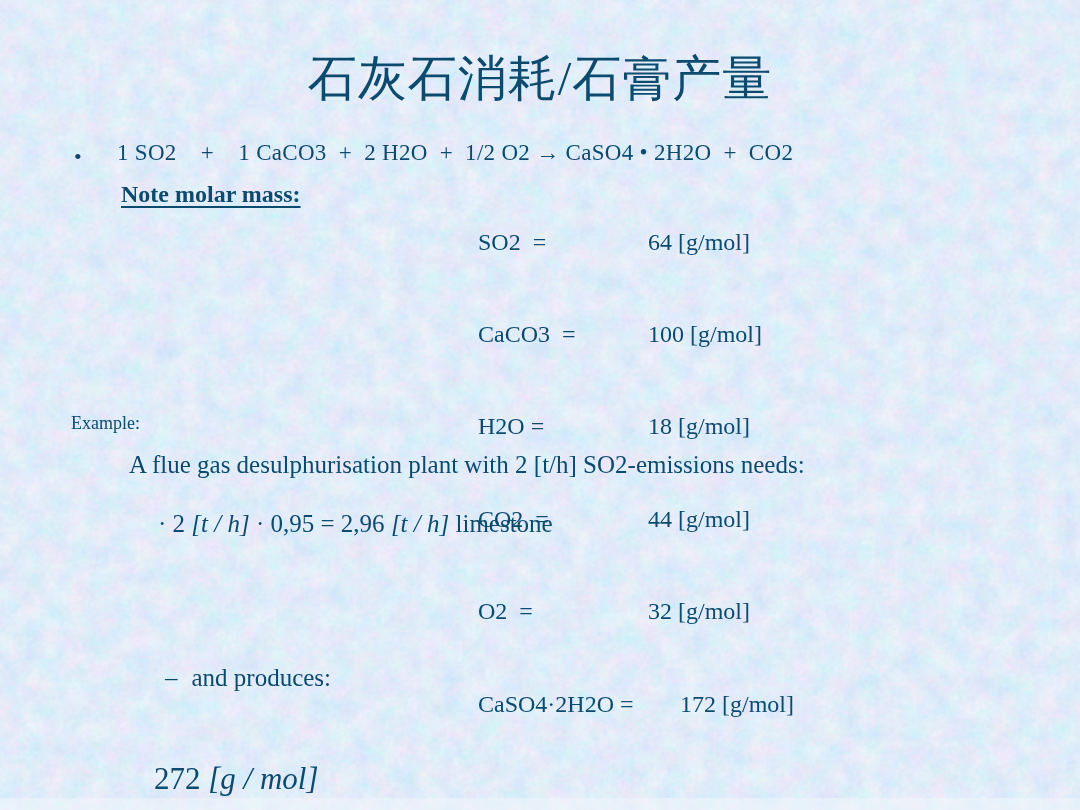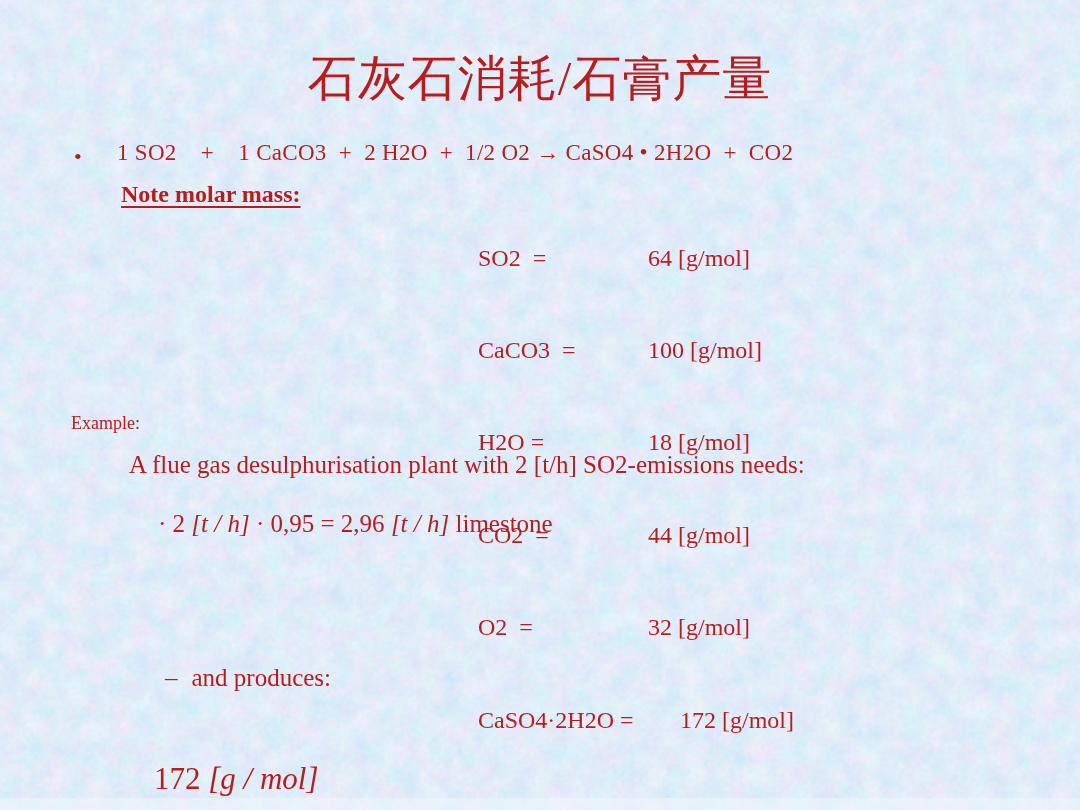--- a/index.html
+++ b/index.html
@@ -2,21 +2,21 @@
 <html><head>
 <meta charset="utf-8">
 <style>
   html, body { margin: 0; padding: 0; }
   .slide {
     position: relative;
     width: 1080px;
     height: 810px;
     overflow: hidden;
     font-family: "Liberation Serif", "DejaVu Serif", serif;
-    color: #b91c1c;
+    color: #0c4a6e;
     background: #c8dcec;
   }
   .bg {
     position: absolute;
     top: 0; left: 0;
     width: 1080px; height: 810px;
     pointer-events: none;
   }
   .layer { position: absolute; white-space: pre; }
 
@@ -34,21 +34,21 @@
   .eq-bullet { top: 144px; left: 74px; font-size: 22px; }
   .eq-text   { top: 140px; left: 117px; font-size: 23px; letter-spacing: 0.3px; }
 
   .note-heading {
     top: 181px; left: 121px;
     font-size: 24px; font-weight: bold;
     text-decoration: underline;
     text-underline-offset: 4px;
   }
 
-  .molar-table { top: 185px; left: 478px; font-size: 24px; }
+  .molar-table { top: 169px; left: 478px; font-size: 24px; }
   .molar-row { display: flex; height: 38.4px; align-items: center; white-space: pre; }
   .molar-label { display: inline-block; min-width: 170px; }
   .molar-row:last-child .molar-value { margin-left: 32px; }
 
   .example-heading {
     top: 413px; left: 71px;
     font-size: 18px;
     text-underline-offset: 4px;
   }
   .example-desc { top: 451px; left: 129px; font-size: 25px; }
@@ -140,20 +140,20 @@
   <div class="layer formula formula-limestone">
     <span class="rest"><span>· 2</span> <span class="unit">[t / h]</span> <span>· 0,95 = 2,96</span> <span class="unit">[t / h]</span> <span>limestone</span></span>
   </div>
 
   <div class="layer produces-line">
     <span class="dash">–</span><span>and produces:</span>
   </div>
 
   <div class="layer formula formula-gypsum">
     <span class="frac">
-      <span class="num"><span>172</span> <span class="unit">[g / mol]</span></span>
+      <span class="num"><span>272</span> <span class="unit">[g / mol]</span></span>
       
     </span>
     
   </div>
 
   <div class="bottom-fade"></div>
 </div>
 
 </body></html>

